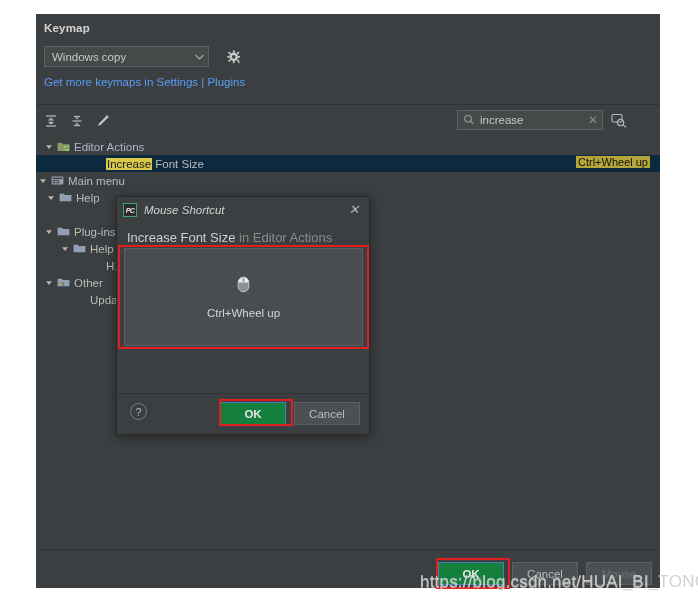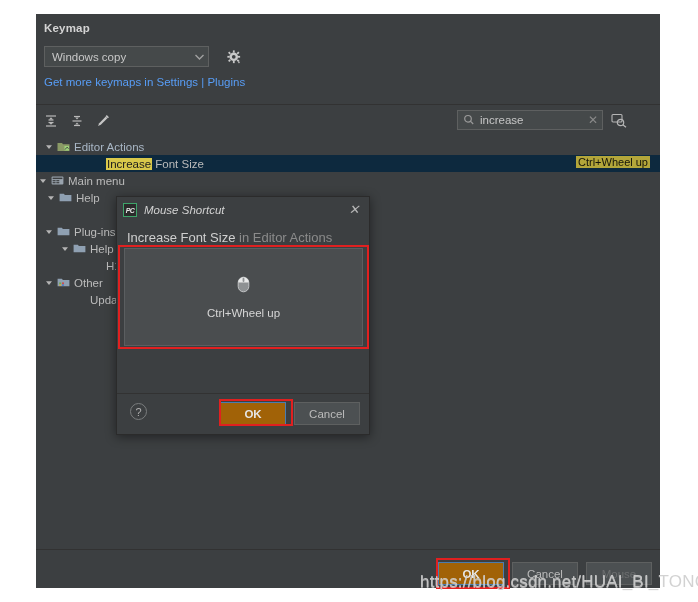--- a/index.html
+++ b/index.html
@@ -254,21 +254,21 @@
     border: 1px solid #5e6060;
     box-sizing: border-box;
     color: #bbbbbb;
     font-size: 11.5px;
     display: flex;
     align-items: center;
     justify-content: center;
     font-family: "Liberation Sans", sans-serif;
   }
   .btn.primary {
-    background: #a16207;
+    background: #15803d;
     border: 1px solid #4a7cb0;
     color: #e6e6e6;
     font-weight: bold;
   }
   .btn.disabled {
     color: #6d6f70;
   }
   .red-ring {
     position: absolute;
     border: 2px solid #e02020;

